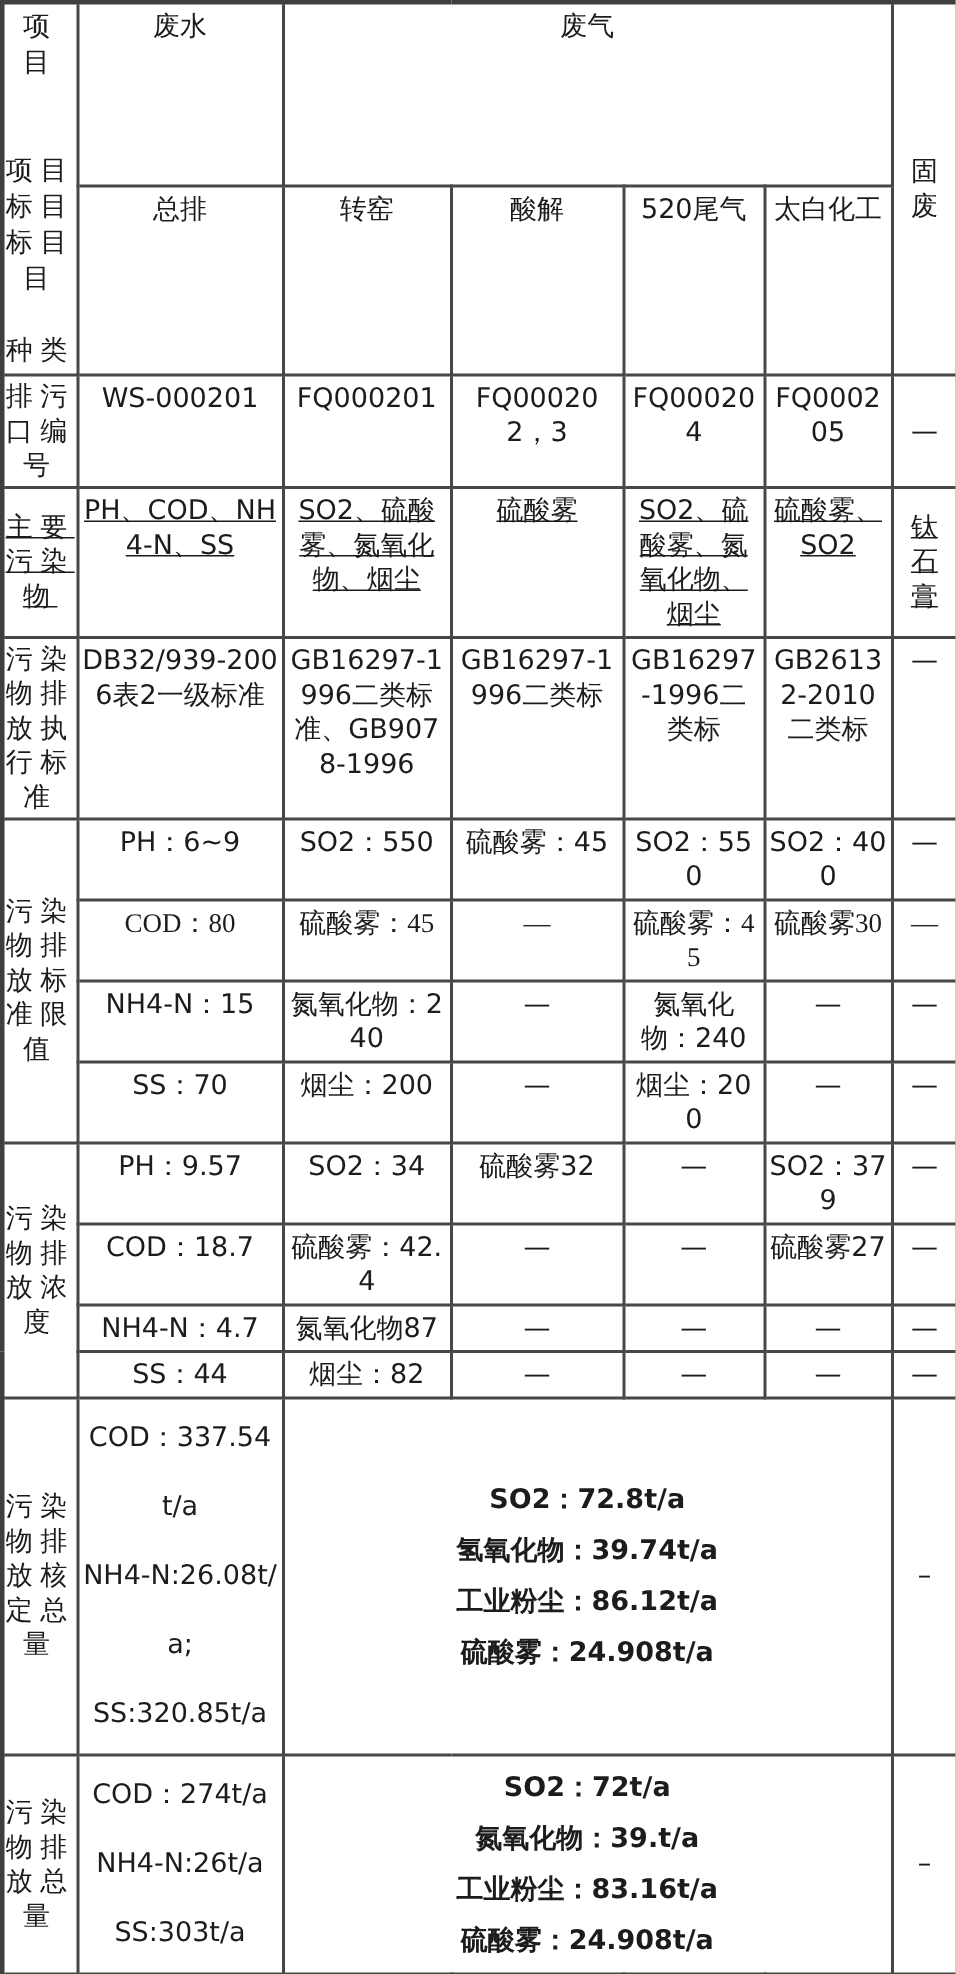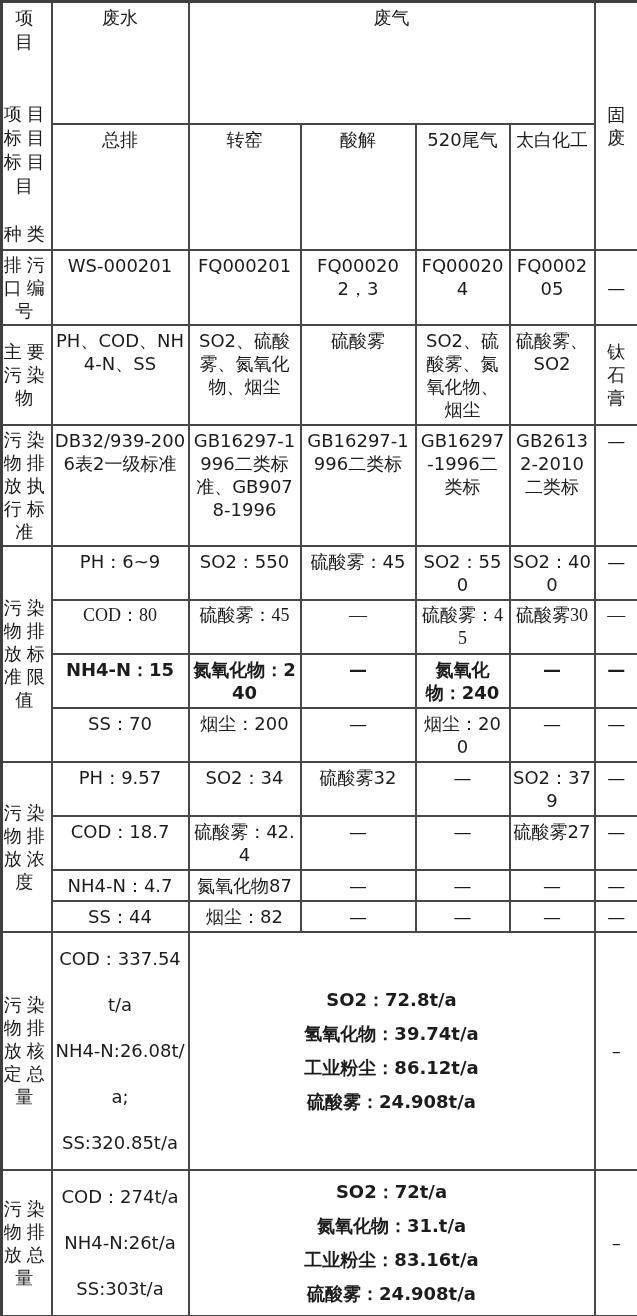--- a/index.html
+++ b/index.html
@@ -19,24 +19,24 @@
   td.vm { vertical-align:middle; }
   td.label, td.corner {
     letter-spacing:5px; vertical-align:middle;
     padding:2px 0; line-height:23px;
   }
   td.corner { white-space:pre-line; line-height:24px; }
   td.solid { padding:3px 5px; }
   td.water-total { white-space:pre-line; line-height:46px; vertical-align:middle;margin-top:28px; }
   td.gas-total { white-space:pre-line; line-height:34px; vertical-align:middle;font-weight:bold; }
   tr.r1 { height:122px; } tr.r2 { height:126px; }
-  tr.r3 { height:70px; }  tr.r4 { height:99px; }
+  tr.r3 { height:70px; }  tr.r4 { height:99px;text-decoration:underline; }
   tr.r5 { height:115px;margin-top:44px; }
   tr.r6 { height:26px; }  tr.r7 { height:49px;font-family:Liberation Serif, serif; }
-  tr.r8 { height:48px;font-weight:bold; }  tr.r9 { height:27px; }
+  tr.r8 { height:48px; }  tr.r9 { height:27px; }
   tr.r10 { height:26px; } tr.r11 { height:49px; }
   tr.r12 { height:28px; } tr.r13 { height:27px; }
   tr.r14 { height:138px; } tr.r15 { height:140px; }
   tr.r16 { height:98px; }
 </style>
 </head>
 <body>
 
 <table class="report">
   <colgroup>
@@ -181,21 +181,21 @@
 硫酸雾：24.908t/a</td>
       <td class="vm solid">–</td>
     </tr>
 
     <tr class="r15">
       <td class="label">污染物排放总量</td>
       <td class="water-total">COD：274t/a
 NH4-N:26t/a
 SS:303t/a</td>
       <td class="gas-total" colspan="4">SO2：72t/a
-氮氧化物：31.t/a
+氮氧化物：39.t/a
 工业粉尘：83.16t/a
 硫酸雾：24.908t/a</td>
       <td class="vm solid">–</td>
     </tr>
 
     <tr class="r16">
       <td class="label">污染治理设施名称</td>
       <td>污水处理站</td>
       <td>静电除雾器</td>
       <td>真空水喷淋系统</td>

